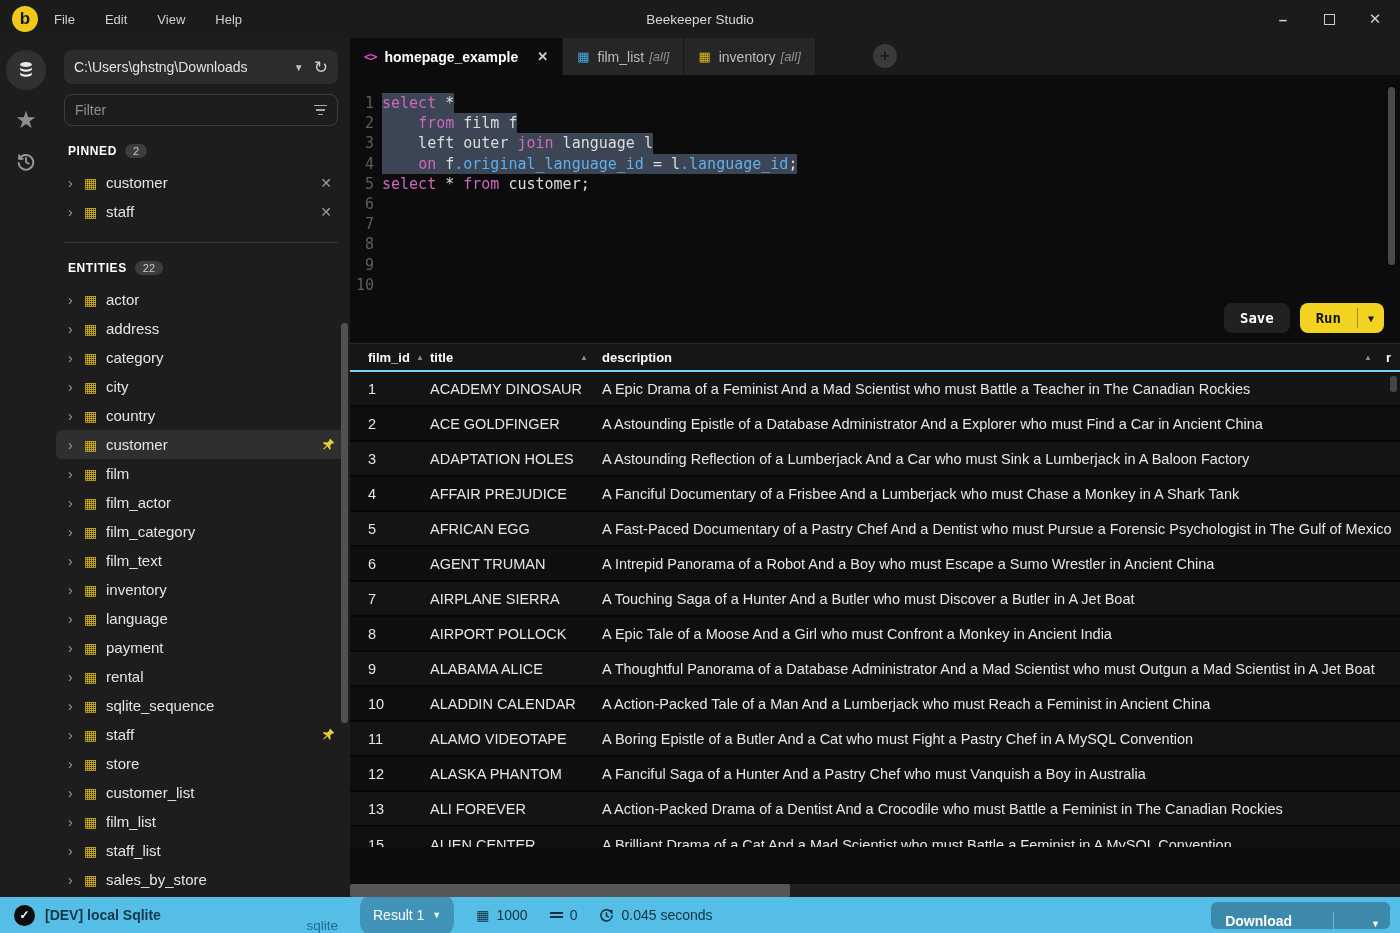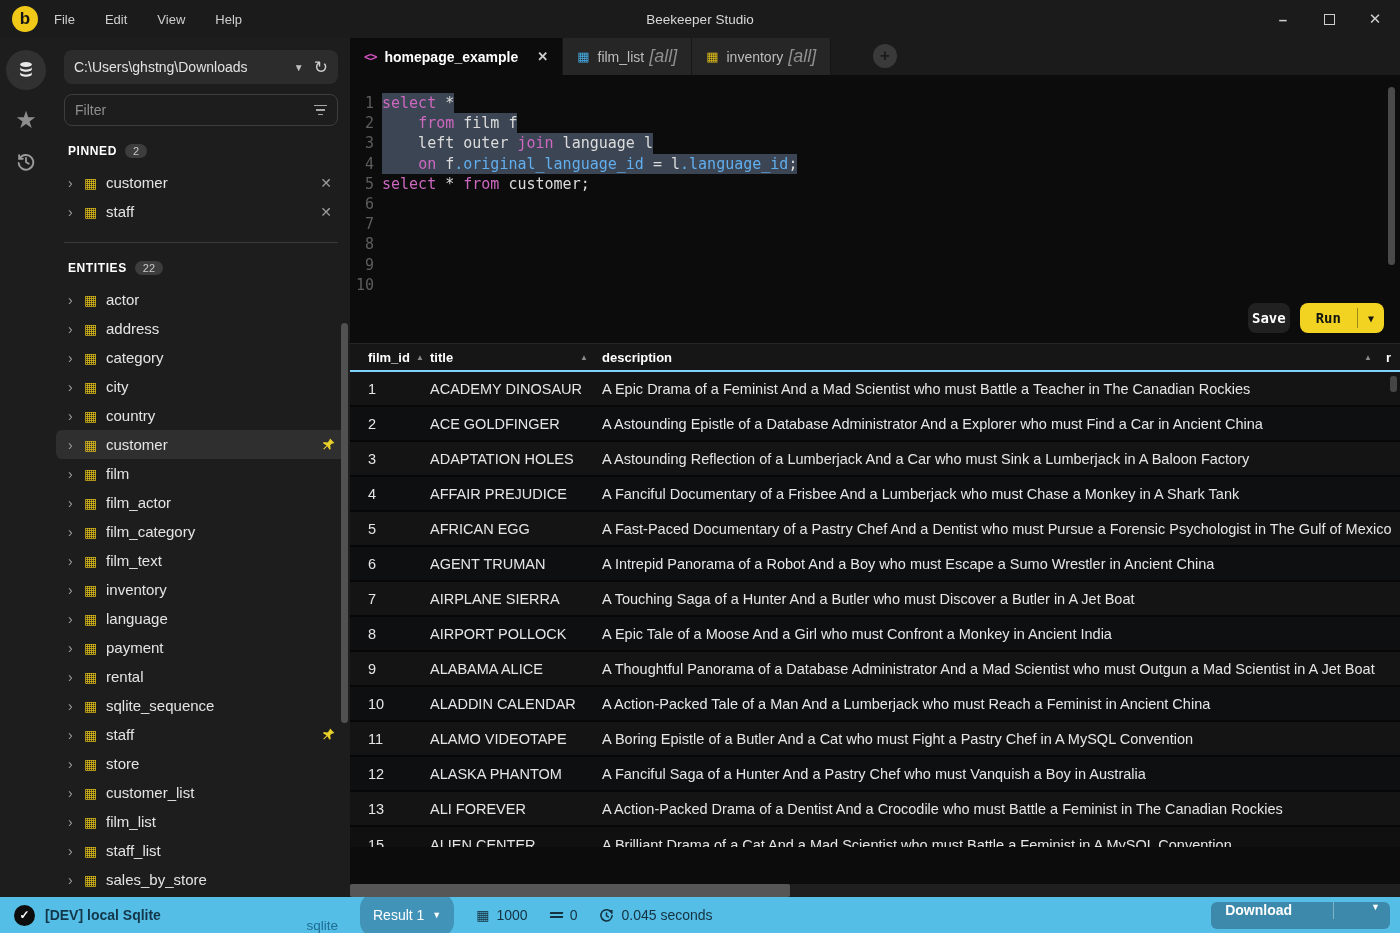--- a/index.html
+++ b/index.html
@@ -59,39 +59,39 @@
 
   
   .main { flex:1; display:flex; flex-direction:column; background:#0c0c0c; min-width:0; }
   .tabstrip { height:37px; background:#1b1b1b; display:flex; align-items:stretch; }
   .tab { display:flex; align-items:center; gap:8px; padding:0 14px; background:#262626; color:#bdbdbd;
     font-size:14px; border-right:1px solid #161616; }
   .tab.active { background:#0c0c0c; color:#fff; font-weight:bold; }
   .tab .code-ico { color:#d352c2; font-family:"DejaVu Sans Mono", monospace; font-size:12px; font-weight:bold; letter-spacing:-1px; }
   .tab .t-ico { font-size:13px; }
   .tab .t-ico.yellow { color:#d9b919; } .tab .t-ico.blue { color:#45a9e0; }
-  .tab .suffix { font-style:italic; color:#8f8f8f; font-weight:normal; font-size:18px; margin-left:-3px; }
+  .tab .suffix { font-style:italic; color:#8f8f8f; font-weight:normal; font-size:13px; margin-left:-3px; }
   .tab .tab-x { color:#cfcfcf; font-size:13px; margin-left:6px; }
   .newtab { width:24px; height:24px; border-radius:50%; background:#3a3a3a; color:#1b1b1b; font-size:17px; font-weight:bold;
     display:flex; align-items:center; justify-content:center; align-self:center; margin-left:10px; }
 
   
   .editor { height:268px; position:relative; background:#0c0c0c; padding-top:18px;
     font-family:"DejaVu Sans Mono", monospace; font-size:15px; }
   .code-line { display:flex; height:20.2px; line-height:20.2px; }
   .gutter-num { width:32px; text-align:right; color:#5d5d5d; padding-right:8px; flex:none; }
   .code-text { white-space:pre; color:#dcdcdc; }
   .code-text.sel { background:#3c4553; }
   .tok.kw { color:#cd68c0; }
   .tok.fld { color:#61aeee; }
   .tok { white-space:pre; }
   .ed-scroll { position:absolute; right:5px; top:12px; width:7px; height:178px; background:#4a4a4a; border-radius:4px; }
   .run-row { position:absolute; right:16px; bottom:10px; display:flex; gap:10px; }
   .btn-save { background:#212121; color:#fff; font-size:14px; font-weight:bold; border:none; border-radius:8px;
-    height:30px; padding:0 4px; font-family:inherit; }
+    height:30px; padding:0 16px; font-family:inherit; }
   .btn-run { background:#f2d321; color:#141414; font-size:14px; font-weight:bold; border:none; border-radius:8px;
     height:30px; display:flex; align-items:center; overflow:hidden; padding:0; font-family:inherit; }
   .btn-run .run-label { padding:0 16px; }
   .btn-run .run-div { width:1px; height:20px; background:rgba(0,0,0,.35); }
   .btn-run .run-caret { padding:0 10px; font-size:10px; }
 
   
   .results { flex:1; display:flex; flex-direction:column; position:relative; border-top:1px solid #262626; min-height:0; }
   .thead { height:28px; background:#161616; display:flex; color:#fff;
     font-size:13px; font-weight:bold; border-bottom:2px solid #7dd3fc; }
@@ -124,21 +124,21 @@
   .sb-dbtype { margin-left:auto; color:#1d6c91; font-size:13.5px;margin-top:21px; }
   .sb-main { flex:1; display:flex; align-items:center; padding:0 10px; min-width:0; }
   .result-pill { background:#4193b8; color:#fff; border:none; border-radius:15px; height:44px; padding:0 13px;
     font-size:14px; display:flex; align-items:center; gap:8px; font-family:inherit; }
   .result-pill .caret { font-size:9px; }
   .sb-stat { display:flex; align-items:center; gap:7px; margin-left:22px; font-size:14px; color:#143140; }
   .sb-stat .g-ico { font-size:14px; }
   .rows-ico { display:flex; flex-direction:column; gap:2.5px; }
   .rows-ico i { display:block; height:2px; width:13px; background:#143140; transform:skewX(-18deg); }
   .btn-download { margin-left:auto; background:#3d89ab; color:#fff; border:none; border-radius:6px; height:27px;
-    display:flex; align-items:flex-start; overflow:hidden; font-size:14px; font-weight:bold; font-family:inherit;gap:27px; }
+    display:flex; align-items:flex-end; overflow:hidden; font-size:14px; font-weight:bold; font-family:inherit;gap:27px; }
   .btn-download .dl-label { padding:0 14px; }
   .btn-download .dl-div { width:1px; height:17px; background:rgba(255,255,255,.35); }
   .btn-download .dl-caret { padding:0 10px; font-size:9px; }
 </style>
 </head>
 <body>
 
 <div class="titlebar">
   <div class="logo">b</div>
   <div class="menus">

